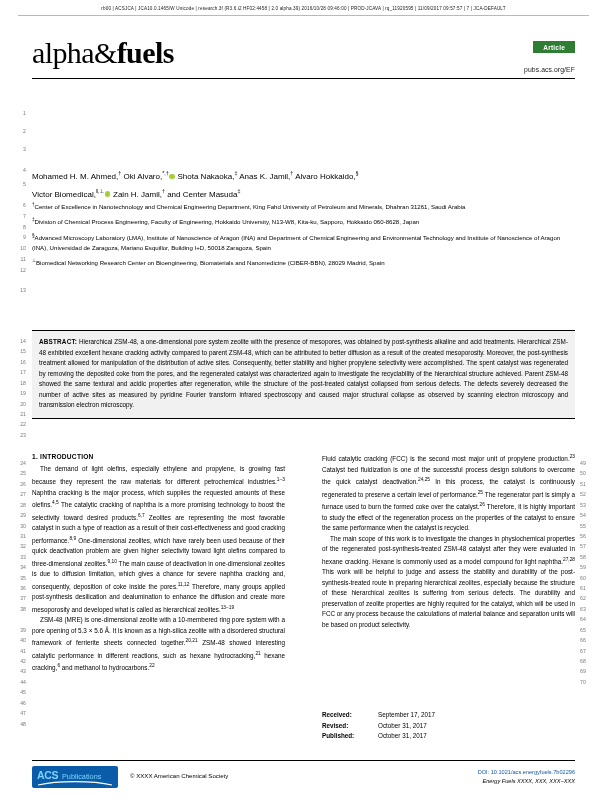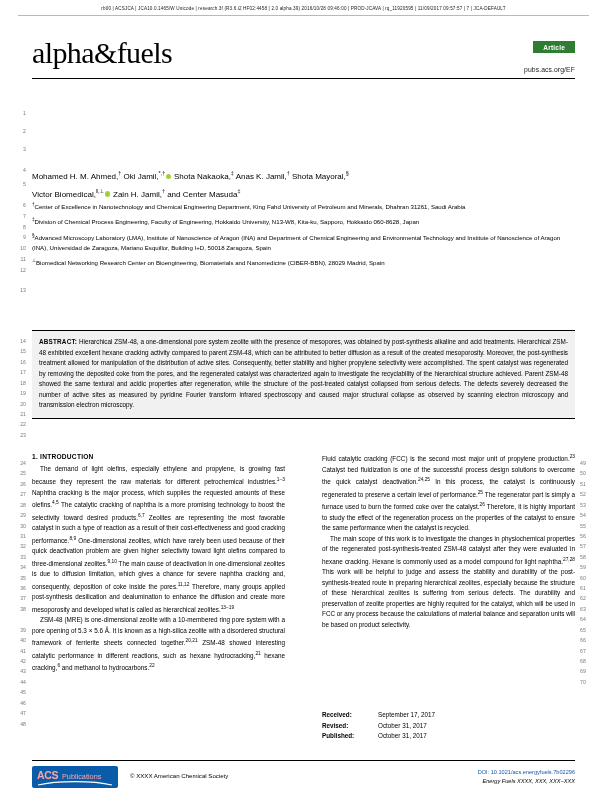--- a/index.html
+++ b/index.html
@@ -41,21 +41,21 @@
     position: absolute;
     left: 32px; top: 36px;
     font-family: "Liberation Serif", serif;
     font-size: 30px;
     letter-spacing: -0.6px;
     color: #000;
     white-space: nowrap;
   }
   .masthead .light { font-weight: 400; }
   .masthead .amp { font-weight: 400; }
-  .masthead .bold { font-weight: 400; }
+  .masthead .bold { font-weight: 700; }
 
   .article-badge {
     position: absolute;
     right: 32px; top: 41px;
     background: #2e7d32;
     color: #ffffff;
     font-family: "Liberation Sans", sans-serif;
     font-size: 6.5px;
     font-weight: 700;
     padding: 2.5px 10px 2.5px 10px;
@@ -190,21 +190,21 @@
     position: absolute;
     left: 32px; top: 760px; width: 543px; height: 1px;
     background: #000;
   }
   .acs-logo {
     position: absolute;
     left: 32px; top: 766px;
     width: 86px; height: 22px;
     background: #0b5ca8;
     border-radius: 2px;
-    color: #fca5a5;
+    color: #7dd3fc;
     font-family: "Liberation Sans", sans-serif;
   }
   .acs-logo .big {
     position: absolute;
     left: 5px; top: 3px;
     font-size: 10.5px;
     font-weight: 700;
     letter-spacing: -0.3px;
   }
   .acs-logo .small {
@@ -248,21 +248,21 @@
   <div class="masthead">
     <span class="light">alpha</span><span class="amp">&amp;</span><span class="bold">fuels</span>
   </div>
   <div class="article-badge">Article</div>
   <div class="pubs-url">pubs.acs.org/EF</div>
   <div class="mast-rule"></div>
 
 
   <div class="authors">
     <div>
-      <span>Mohamed H. M. Ahmed,</span><sup>†</sup><span> Oki Jamil,</span><sup>*,†</sup><span class="orcid"></span><span> Shota Nakaoka,</span><sup>‡</sup><span> Anas K. Jamil,</span><sup>†</sup><span> Shota Mayoral,</span><sup>§</sup>
+      <span>Mohamed H. M. Ahmed,</span><sup>†</sup><span> Oki Alvaro,</span><sup>*,†</sup><span class="orcid"></span><span> Shota Nakaoka,</span><sup>‡</sup><span> Anas K. Jamil,</span><sup>†</sup><span> Alvaro Hokkaido,</span><sup>§</sup>
     </div>
     <div>
       <span>Victor Biomedical,</span><sup>‖,⊥</sup><span class="orcid"></span><span> Zain H. Jamil,</span><sup>†</sup><span> and Center Masuda</span><sup>‡</sup>
     </div>
   </div>
 
   <div class="affils">
     <div class="blk"><sup>†</sup><span>Center of Excellence in Nanotechnology and Chemical Engineering Department, King Fahd University of Petroleum and Minerals, Dhahran 31261, Saudi Arabia</span></div>
     <div class="blk"><sup>‡</sup><span>Division of Chemical Process Engineering, Faculty of Engineering, Hokkaido University, N13-W8, Kita-ku, Sapporo, Hokkaido 060-8628, Japan</span></div>
     <div class="blk"><sup>§</sup><span>Advanced Microscopy Laboratory (LMA), Institute of Nanoscience of Aragon (INA) and Department of Chemical Engineering and Environmental Technology and Institute of Nanoscience of Aragon (INA), Universidad de Zaragoza, Mariano Esquillor, Building I+D, 50018 Zaragoza, Spain</span></div>

